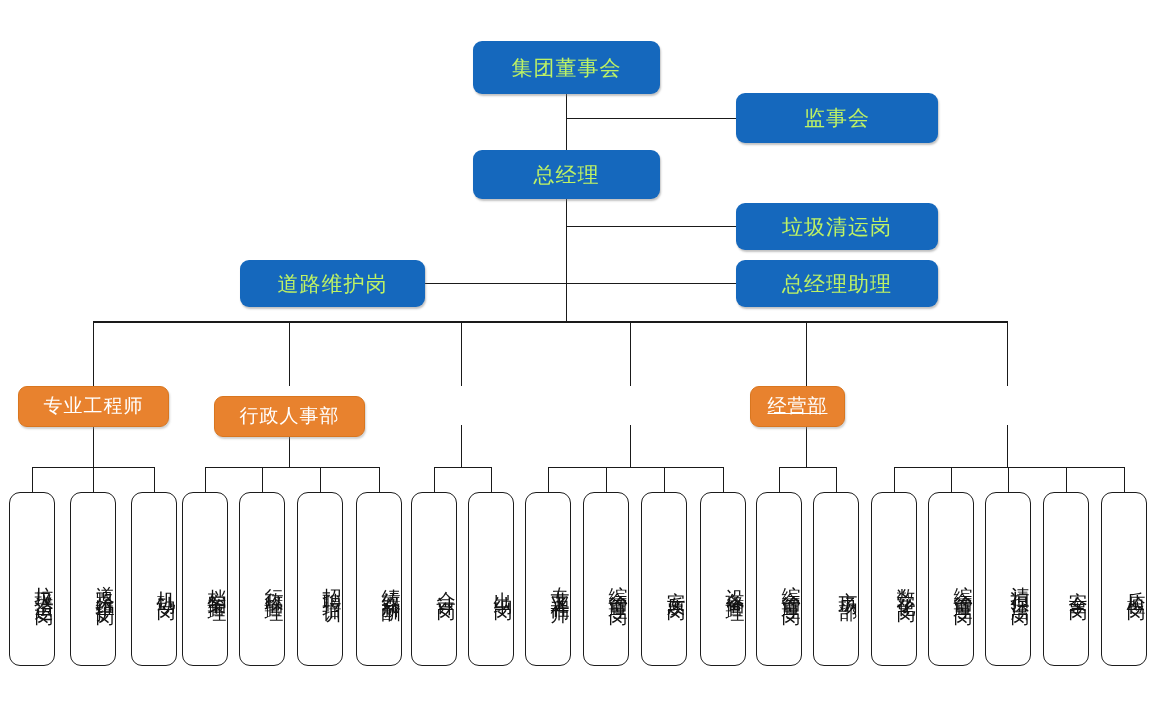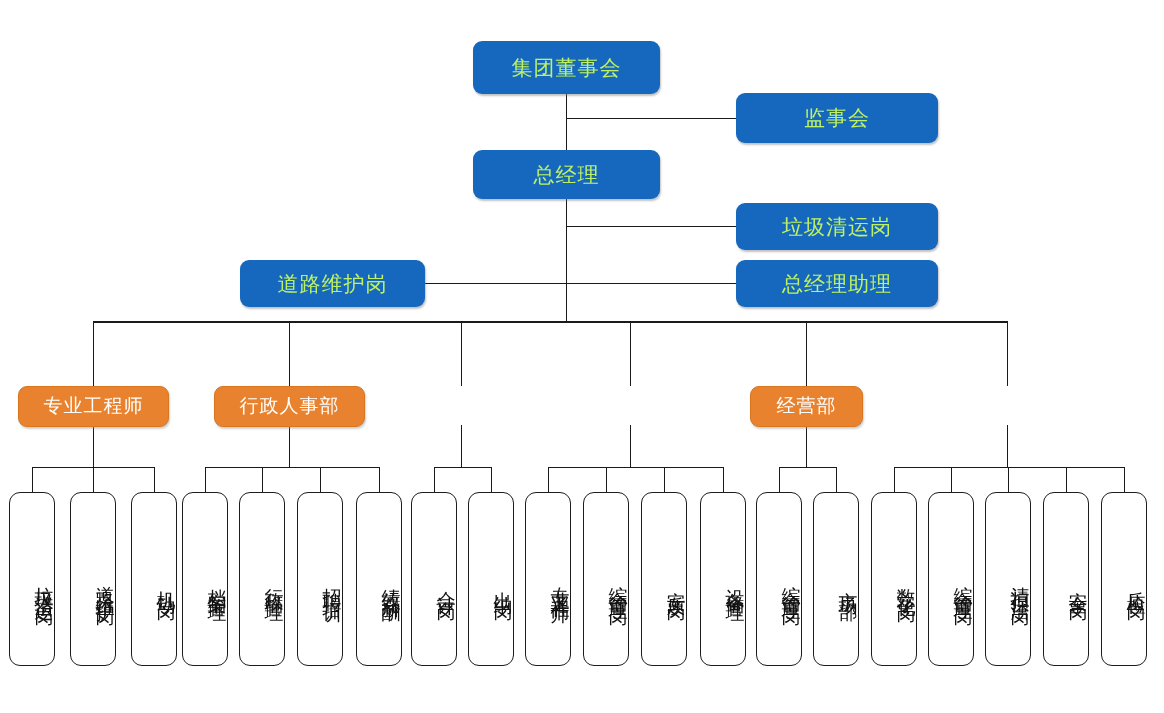--- a/index.html
+++ b/index.html
@@ -145,25 +145,25 @@
   <div class="node blue" style="left:736px; top:93px; width:202px; height:50px;">监事会</div>
 
   <div class="node blue" style="left:736px; top:203px; width:202px; height:47px;">垃圾清运岗</div>
 
   <div class="node blue" style="left:736px; top:260px; width:202px; height:47px;">总经理助理</div>
 
   <div class="node blue" style="left:240px; top:260px; width:185px; height:47px;">道路维护岗</div>
 
   <div class="node orange" style="left:18px; top:386px; width:151px; height:41px;">专业工程师</div>
 
-  <div class="node orange" style="left:214px; top:386px; width:151px; height:41px;">行政人事部</div>
-
-
-
-  <div class="node orange" style="left:750px; top:386px; width:113px; height:41px;">经营部</div>
+  <div class="node orange" style="left:214px; top:396px; width:151px; height:41px;">行政人事部</div>
+
+
+
+  <div class="node orange" style="left:750px; top:386px; width:95px; height:41px;text-decoration:underline;">经营部</div>
 
 
   <div class="node leaf" style="left:9px; top:492px; width:46px; height:174px;">
     <span class="leaf-text">垃圾清运岗</span>
   </div>
   <div class="node leaf" style="left:70px; top:492px; width:46px; height:174px;">
     <span class="leaf-text">道路维护岗</span>
   </div>
   <div class="node leaf" style="left:131px; top:492px; width:46px; height:174px;">
     <span class="leaf-text">机动岗</span>

